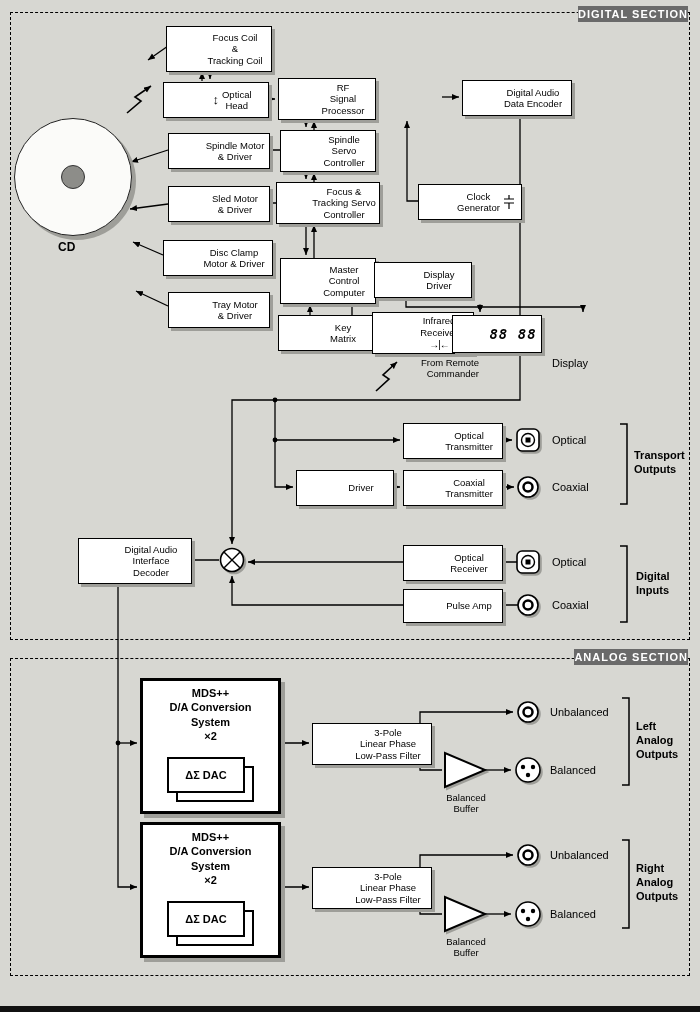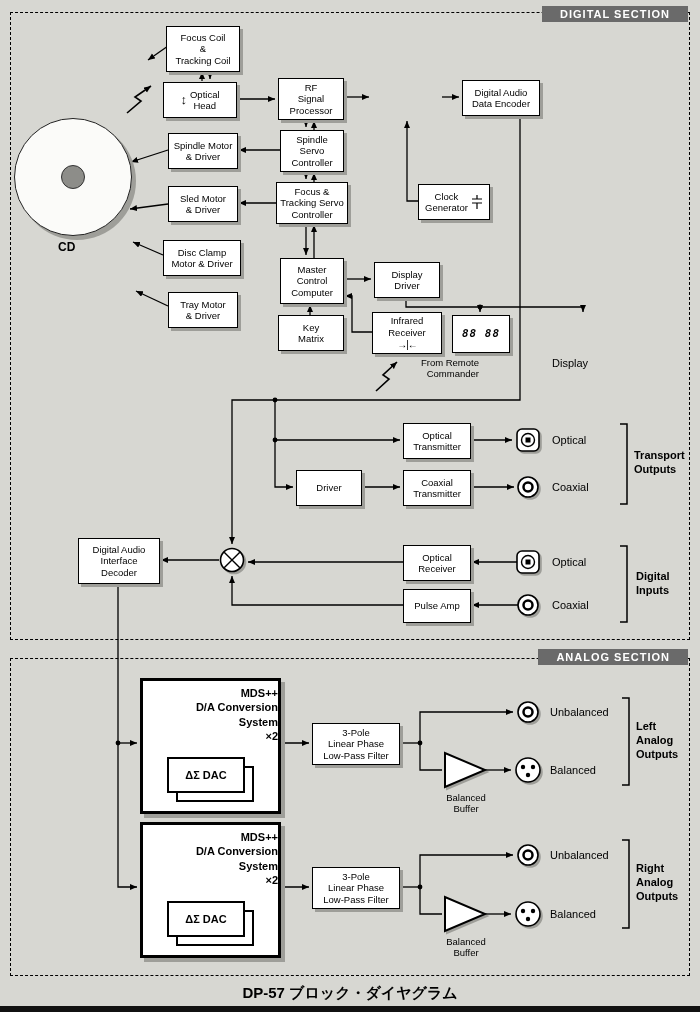--- a/index.html
+++ b/index.html
@@ -1,40 +1,40 @@
 <!DOCTYPE html>
 <html><head>
 <meta charset="utf-8">
 <style>
   html,body{margin:0;padding:0;background:#b9b9b4;}
   .canvas{position:relative;width:700px;height:1012px;background:#d7d7d2;
     font-family:"Liberation Sans","DejaVu Sans",sans-serif;color:#000;overflow:hidden;}
   .sec{position:absolute;border:1.5px dashed #000;}
   .tag{position:absolute;background:#6a6a6a;color:#fff;font-weight:bold;font-size:11px;
-    letter-spacing:1px;padding:2px 18px;}
+    letter-spacing:1px;padding:2px 0;}
   .b{position:absolute;background:#fff;border:1px solid #000;box-shadow:3px 3px 0 #9e9e99;
     display:flex;align-items:center;justify-content:center;text-align:center;
-    font-size:9.5px;line-height:1.18;white-space:pre-line;}
+    font-size:9.5px;line-height:1.18;white-space:pre-line;padding-left:32px;}
   .b.row{flex-direction:row;gap:3px;}
   .b.col{flex-direction:column;gap:1px;}
   .oh-icon{font-size:13px;font-weight:bold;}
   .ir-sym{font-size:10px;letter-spacing:-1px;}
   .seg{font-family:"DejaVu Sans Mono",monospace;font-weight:bold;font-style:italic;
-    font-size:11px;letter-spacing:1px;white-space:pre;}
+    font-size:14px;letter-spacing:1px;white-space:pre;}
   .lbl{position:absolute;font-size:11px;white-space:pre-line;}
   .lbl.bold{font-weight:bold;}
   .lbl.small{font-size:9.5px;}
   .grp{position:absolute;font-size:11px;font-weight:bold;line-height:1.25;white-space:pre-line;}
   .cd{position:absolute;border-radius:50%;background:#fbfbf9;border:1px solid #222;
     box-shadow:4px 4px 0 #9e9e99;display:flex;align-items:center;justify-content:center;}
   .hub{width:22px;height:22px;border-radius:50%;background:#8d8d89;border:1px solid #333;}
   .wires{position:absolute;left:0;top:0;}
   .port{position:absolute;filter:drop-shadow(2px 2px 0 #9e9e99);}
   .mds{position:absolute;background:#fff;border:3px solid #000;box-shadow:4px 4px 0 #9e9e99;}
-  .mds-t{margin-top:5px;text-align:right;font-weight:bold;font-size:11px;line-height:1.3;white-space:pre-line;}
+  .mds-t{margin-top:5px;text-align:center;font-weight:bold;font-size:11px;line-height:1.3;white-space:pre-line;}
   .stack{position:absolute;left:24px;top:76px;width:84px;height:44px;}
   .dac{position:absolute;width:74px;height:32px;background:#fff;border:2px solid #000;
     display:flex;align-items:center;justify-content:center;font-weight:bold;font-size:11px;white-space:pre;}
   .dac.back{left:9px;top:9px;}
   .dac.front{left:0;top:0;}
   .caption{position:absolute;left:0;top:984px;width:100%;text-align:center;
     font-weight:bold;font-size:15px;}
   .footbar{position:absolute;left:0;top:1006px;width:100%;height:6px;background:#111;}
 </style>
 </head>
@@ -288,16 +288,15 @@
   </div>
   <div class="b" style="left:312px;top:867px;width:86px;height:40px">3-Pole
 Linear Phase
 Low-Pass Filter</div>
   <svg class="port" style="left:443px;top:895px" width="46" height="38">
     <path d="M2,2 L2,36 L42,19 Z" fill="#fff" stroke="#000" stroke-width="2"></path>
   </svg>
   <div class="lbl small" style="left:436px;top:936px;width:60px;text-align:center">Balanced
 Buffer</div>
 
-  <div class="caption">DP-57 ブロック・ダイヤグラム</div>
   <div class="footbar"></div>
 
 </div>
 
 </body></html>

